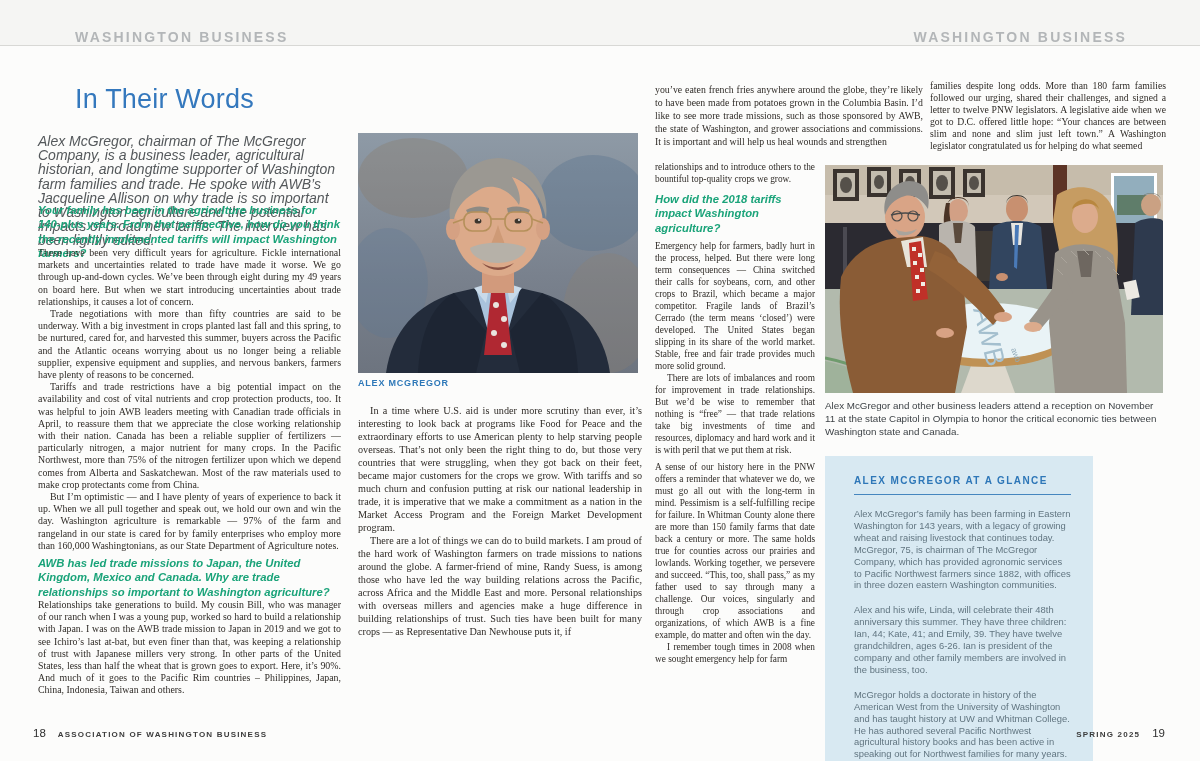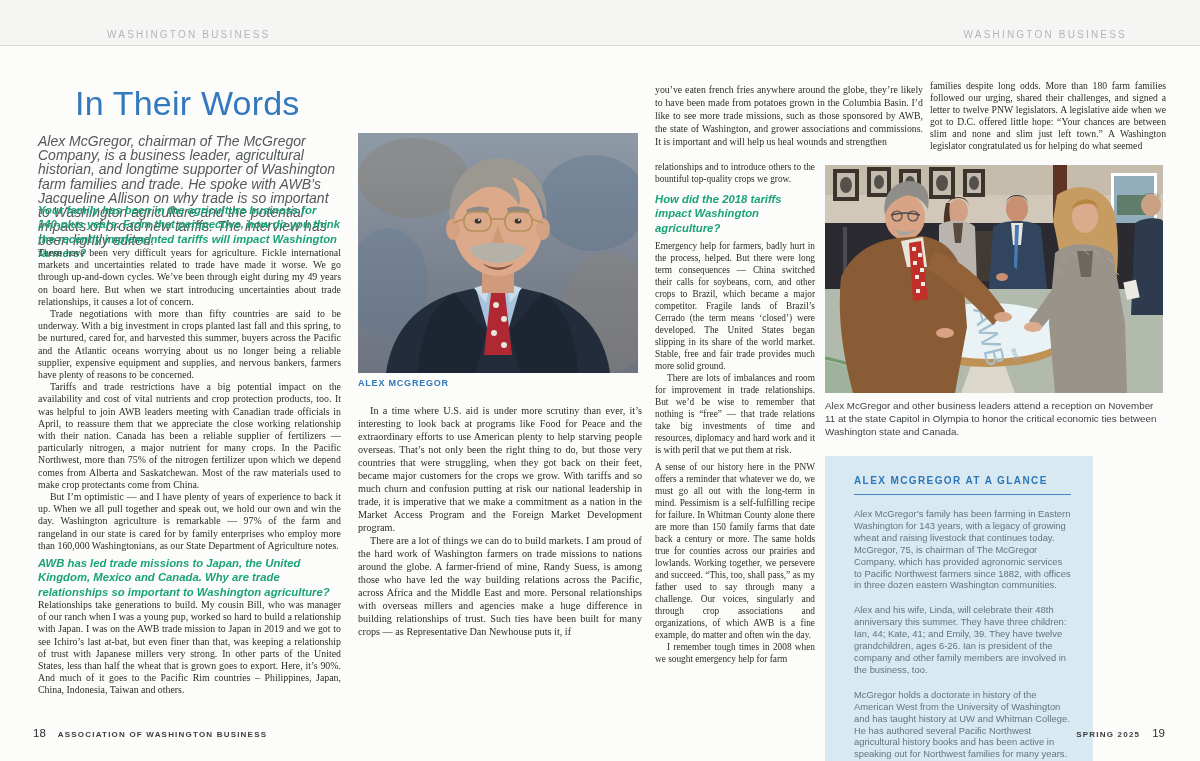--- a/index.html
+++ b/index.html
@@ -2,30 +2,30 @@
 <html><head>
 <meta charset="utf-8">
 <style>
   html,body{margin:0;padding:0;background:#e8e8e8;}
   .page{position:relative;width:1200px;height:761px;background:#fcfcfb;overflow:hidden;
         font-family:"Liberation Sans",sans-serif;margin:0 auto;}
   .abs{position:absolute;}
 
   
   .top-strip{left:0;top:0;width:1200px;height:45px;background:#f5f5f3;border-bottom:1px solid #d8d8d5;}
-  .hdr{font-size:10px;font-weight:normal;letter-spacing:2.2px;color:#b3b6b8;top:29px;margin-left:32px;}
+  .hdr{font-size:14px;font-weight:bold;letter-spacing:2.2px;color:#b3b6b8;top:29px;}
   .hdr-left{left:75px;}
   .hdr-right{right:73px;}
   .footer{top:727px;font-size:8px;font-weight:bold;letter-spacing:1.2px;color:#3c3c3c;display:flex;align-items:baseline;gap:12px;}
   .footer .pnum{font-size:11.5px;font-weight:normal;letter-spacing:0;color:#2e2e2e;}
   .footer-left{left:33px;justify-content:flex-end;}
   .footer-right{right:35px;}
 
   
-  .title{left:75px;top:84px;font-size:34px;color:#3478bd;font-weight:normal;letter-spacing:0.2px;}
+  .title{left:75px;top:84px;font-size:27px;color:#3478bd;font-weight:normal;letter-spacing:0.2px;}
   .intro{left:38px;top:134px;width:306px;font-size:14px;line-height:14.2px;font-style:italic;color:#54585b;}
 
   
   .qhead{font-weight:bold;font-style:italic;color:#1aa379;font-size:11.3px;line-height:14.4px;}
 
   
   .bser{font-family:"Liberation Serif","DejaVu Serif",serif;color:#2f2b27;text-align:justify;}
   .bser p{margin:0;text-indent:12px;}
   .bser p.first{text-indent:0;}
 

